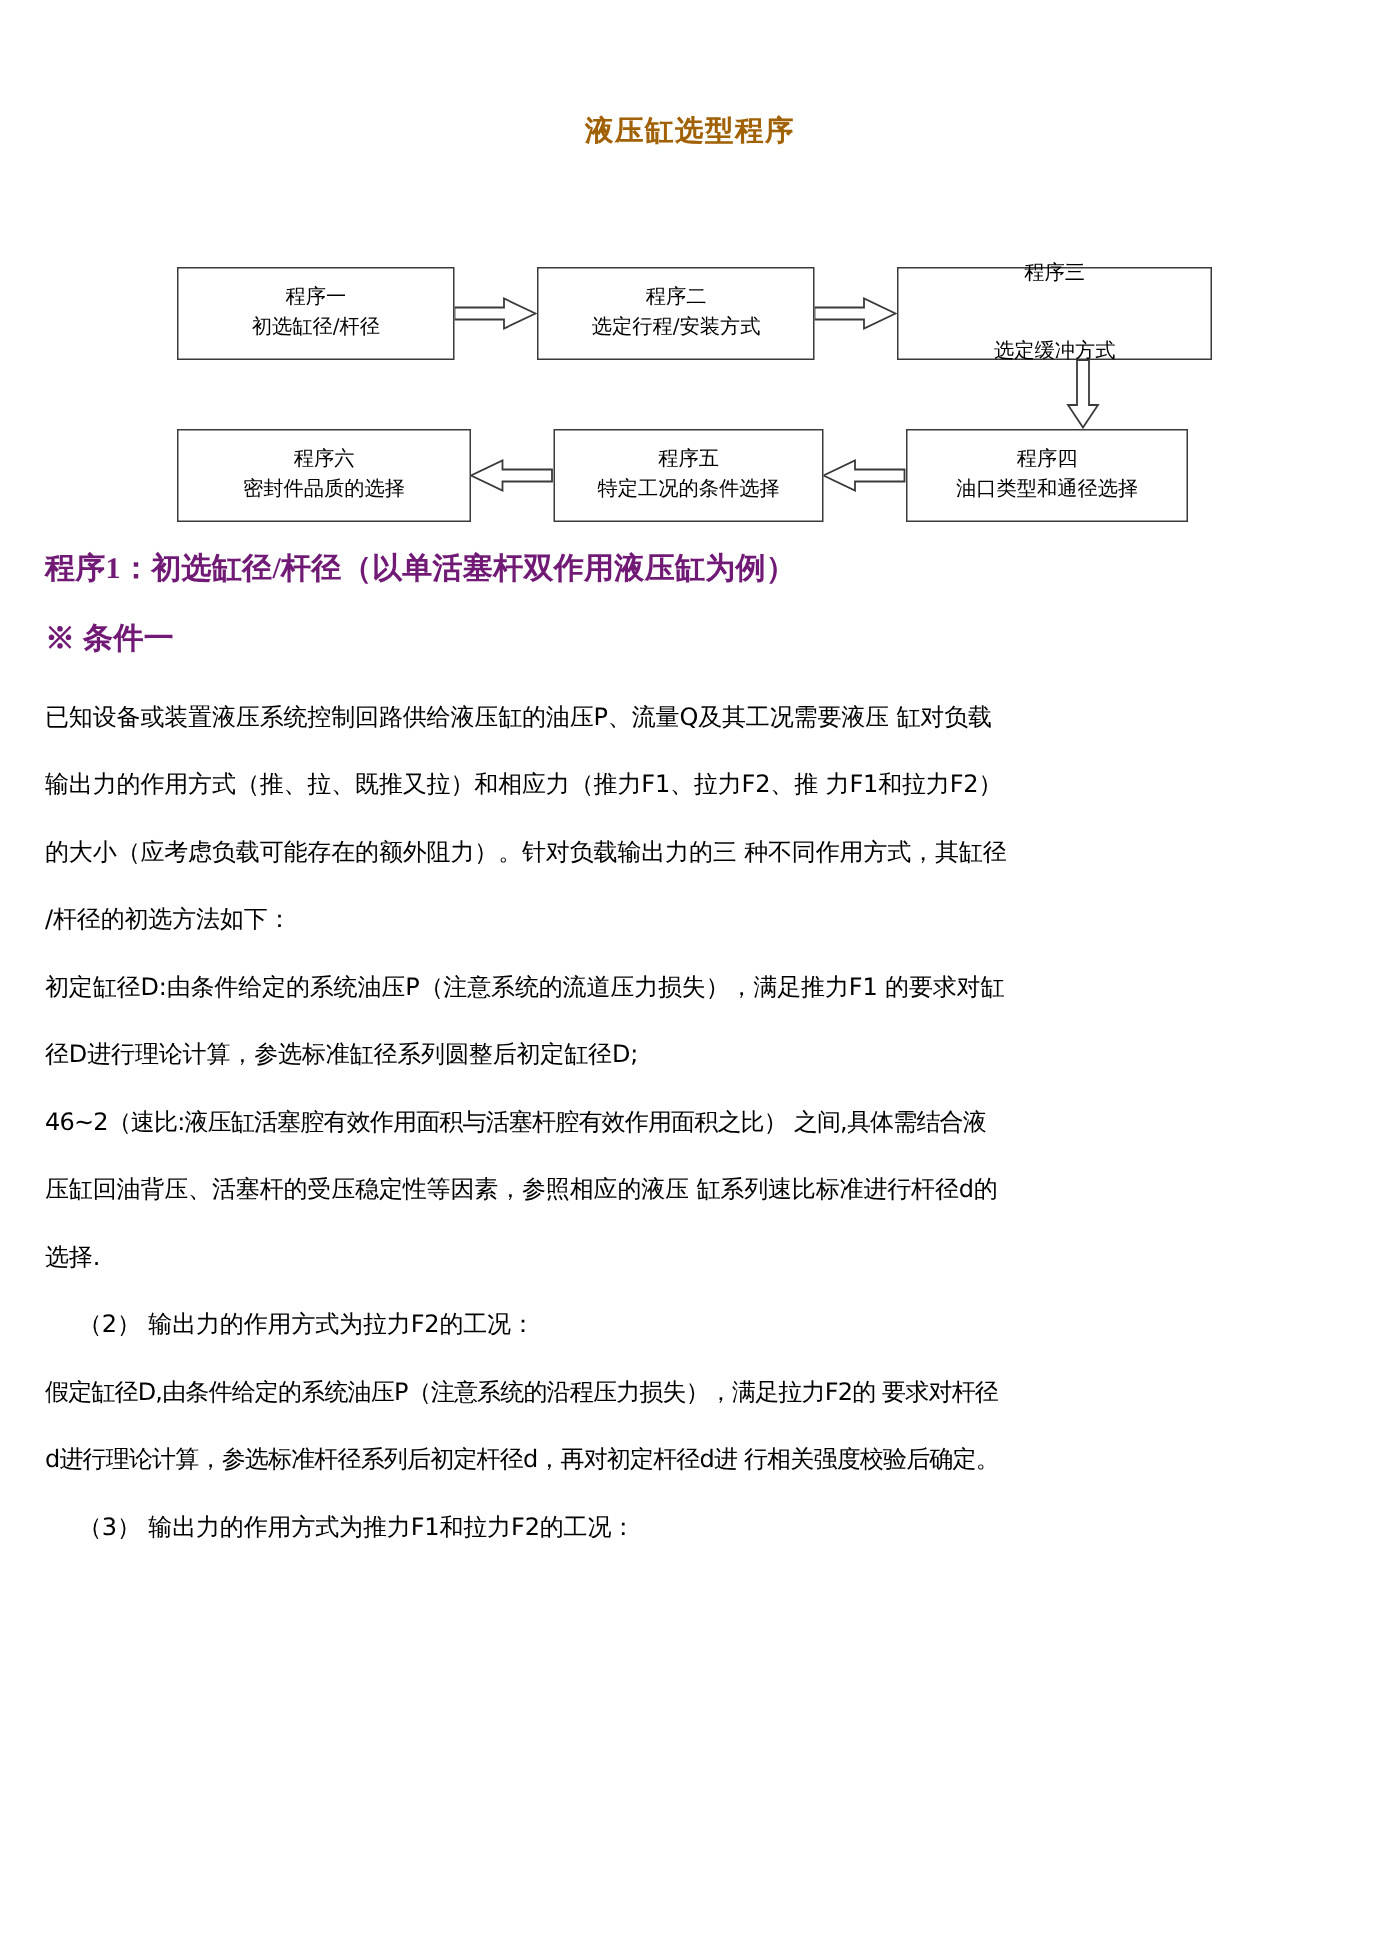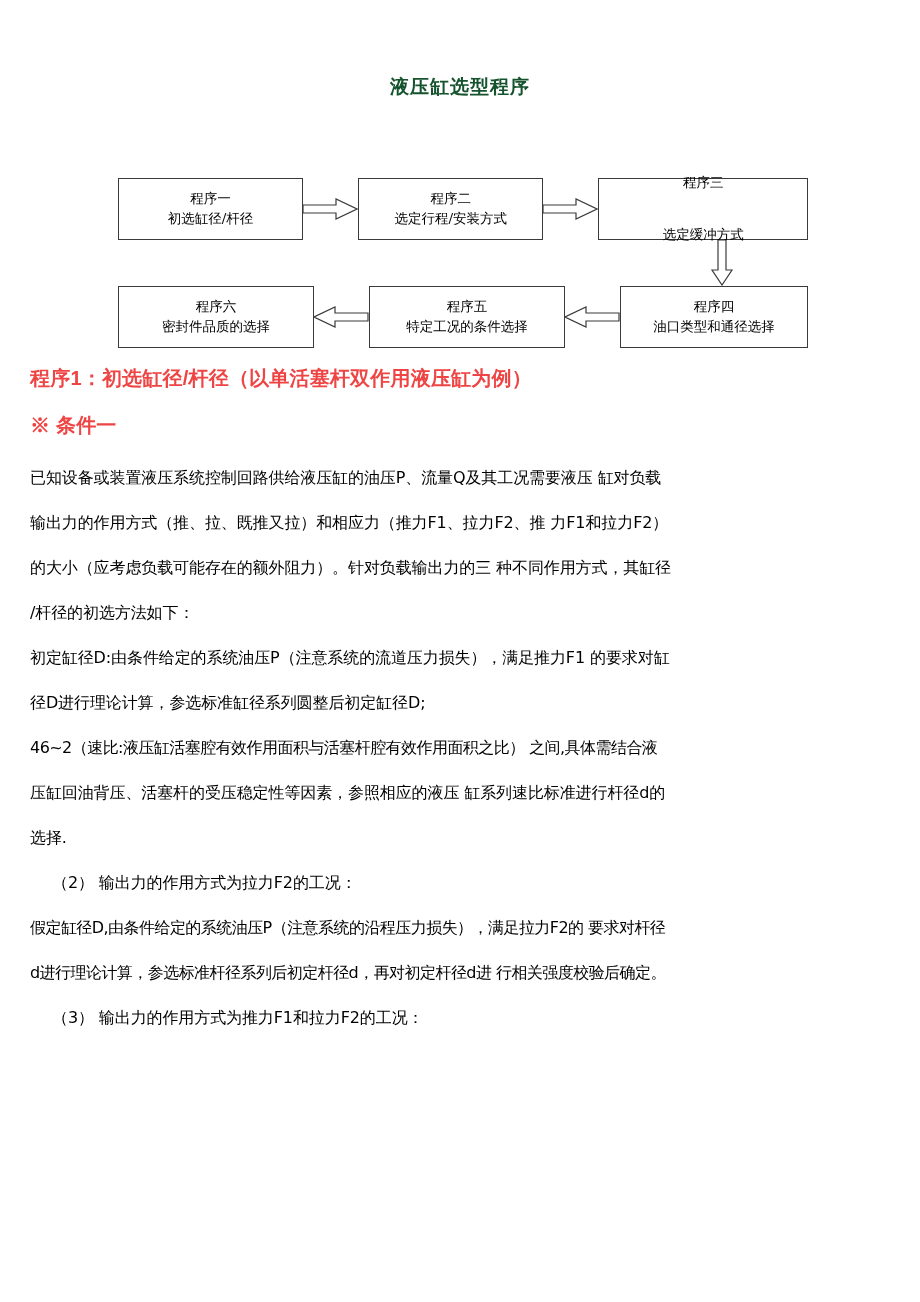--- a/index.html
+++ b/index.html
@@ -27,21 +27,21 @@
   .doc-title {
     position: absolute;
     top: 74px;
     left: 0;
     width: 920px;
     text-align: center;
     font-family: "DejaVu Serif", "Liberation Serif", serif;
     font-size: 19px;
     font-weight: 600;
     letter-spacing: 1px;
-    color: #14532d;
+    color: #a16207;
   }
 
   
   .flow {
     position: absolute;
     left: 118px;
     top: 178px;
     width: 690px;
     height: 170px;
   }
@@ -72,21 +72,21 @@
     text-align: center;
     white-space: nowrap;
   }
   .fbox .l1 { display: block; }
   .fbox .l2 { display: block; }
 
   .fbox.b1 { width: 196px; }
   .fbox.b2 { width: 196px; }
   .fbox.b3 { width: 222px; gap: 32px; }
   .fbox.b4 { width: 188px; }
-  .fbox.b5 { width: 196px; border-width: 1.4px; }
+  .fbox.b5 { width: 180px; border-width: 1.4px; }
   .fbox.b6 { width: 196px; }
 
   
   .harrow {
     position: relative;
     width: 55px;
     height: 24px;
     flex: 0 0 55px;
   }
   .harrow svg { display: block; }
@@ -98,26 +98,26 @@
     top: 62px;
     width: 24px;
     height: 46px;
   }
   .varrow svg { display: block; }
 
   
   .sec-heading {
     position: absolute;
     left: 30px;
-    font-family: Liberation Sans, sans-serif;
+    font-family: Liberation Serif, serif;
     font-weight: bold;
     font-size: 20px;
     letter-spacing: 0.2px;
     white-space: nowrap;
-    color: #ef4444;
+    color: #701a75;
   }
   .sec-heading.h-main { top: 365px; }
   .sec-heading.h-cond { top: 412px; }
 
   
   .body-text {
     position: absolute;
     left: 30px;
     top: 455px;
     width: 866px;

